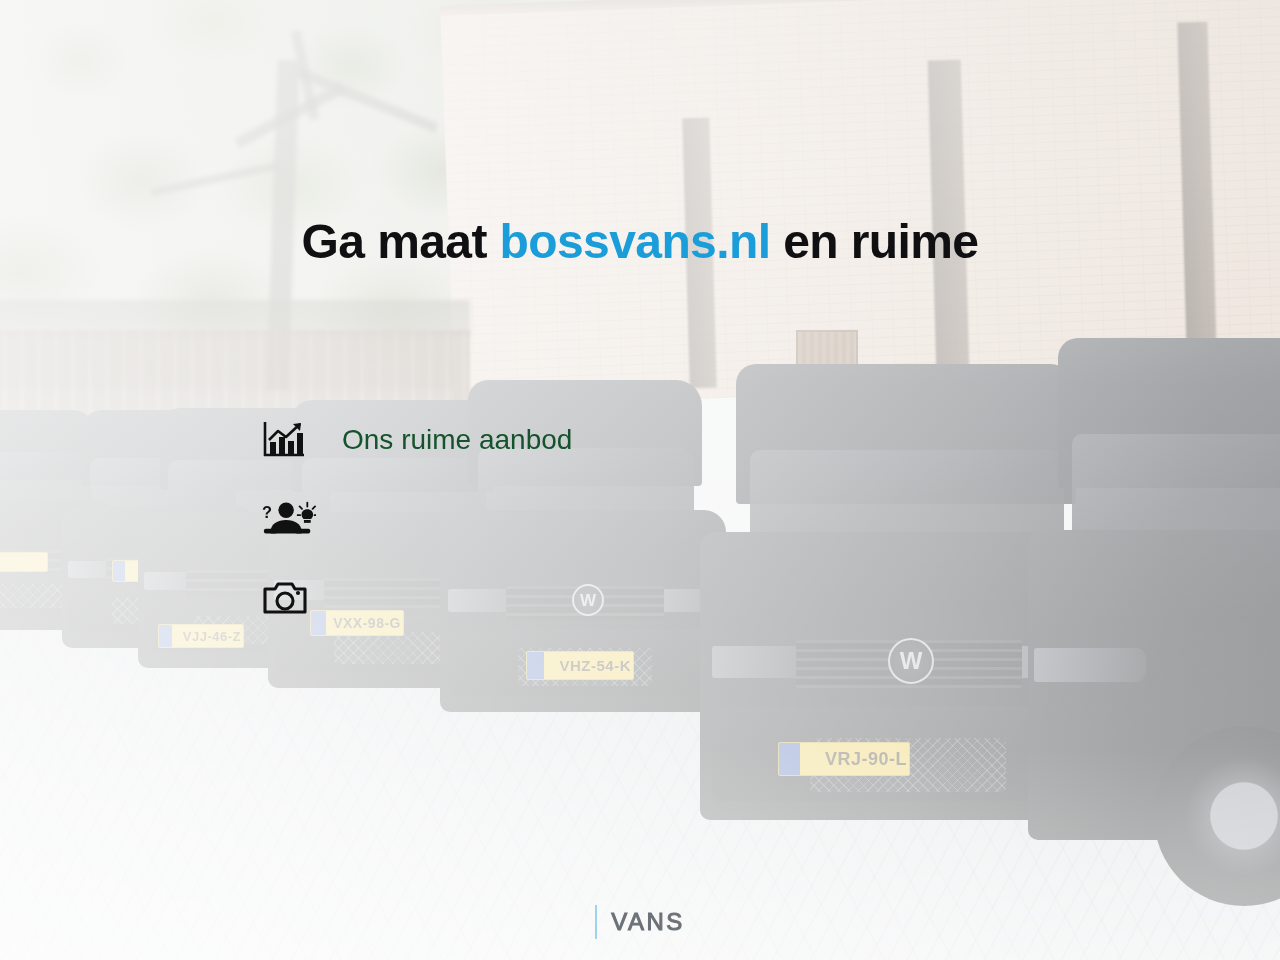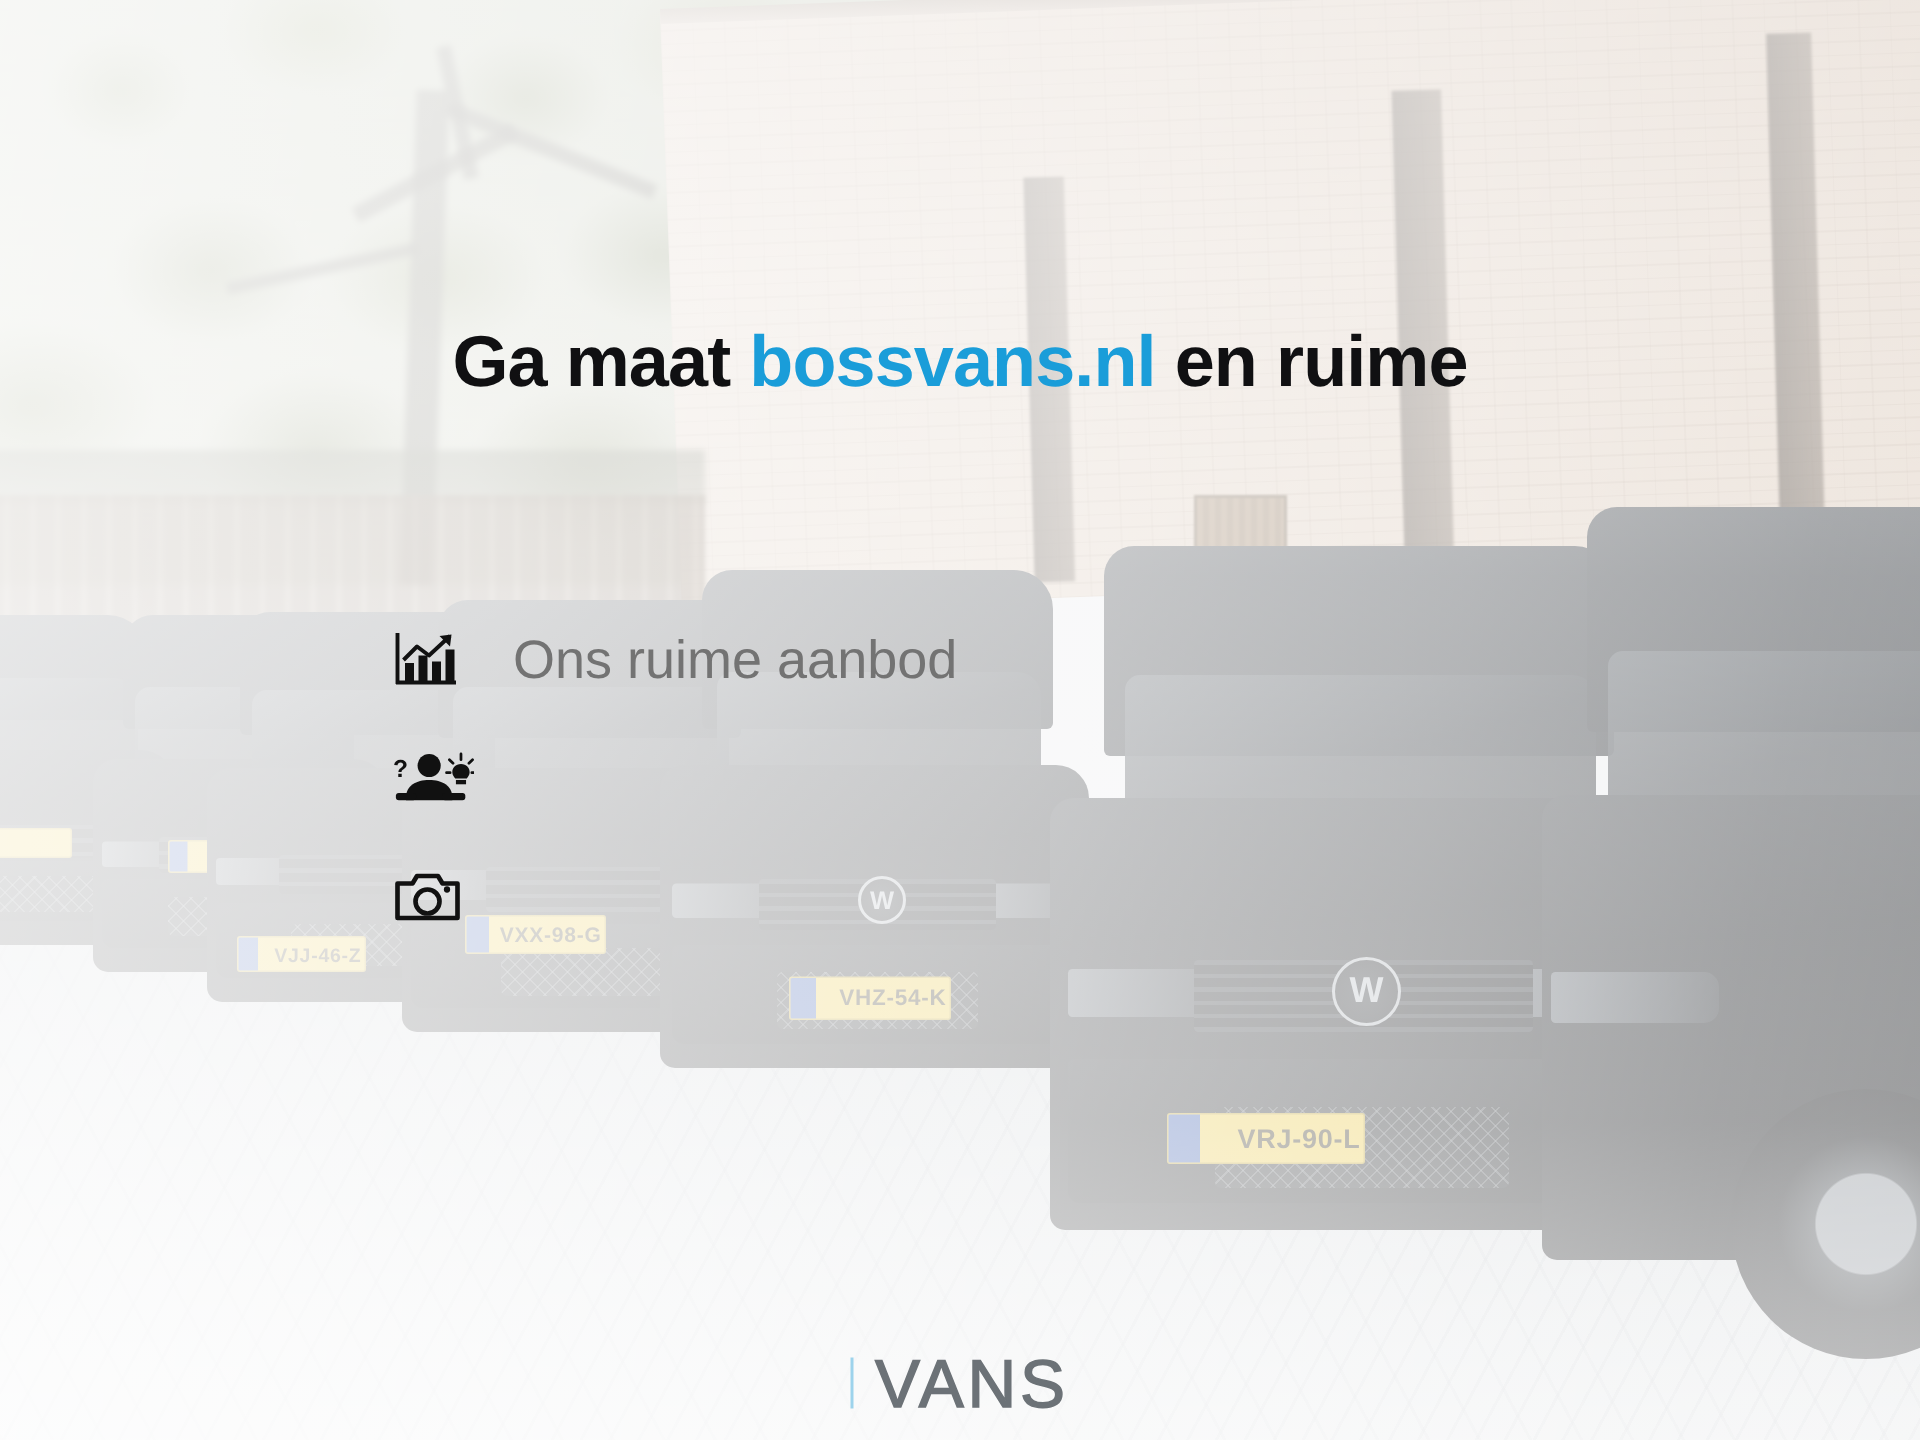--- a/index.html
+++ b/index.html
@@ -273,22 +273,22 @@
     width: 58px;
     min-width: 58px;
     height: 46px;
     display: flex;
     align-items: center;
     justify-content: flex-start;
     padding-left: 4px;
     box-sizing: border-box;
   }
   .bullet .btext {
-    font-size: 36px;
-    color: #737373;
+    font-size: 28px;
+    color: #14532d;
     line-height: 1.1;
     white-space: nowrap;
     padding-left: 26px;
   }
 
   
   .logo {
     position: absolute;
     left: 0; right: 0;
     bottom: 14px;
@@ -305,21 +305,21 @@
     letter-spacing: 1px;
     position: relative;
     line-height: 1;
   }
   .logo .divider {
     width: 2px;
     height: 34px;
     background: #9dd3ec;
   }
   .logo .vans {
-    font-size: 45px;
+    font-size: 24px;
     color: #6c7277;
     letter-spacing: 2.5px;
     line-height: 1;
     -webkit-text-stroke: 1px #6c7277;
     font-weight: 400;
   }
 </style>
 </head>
 <body>
 

